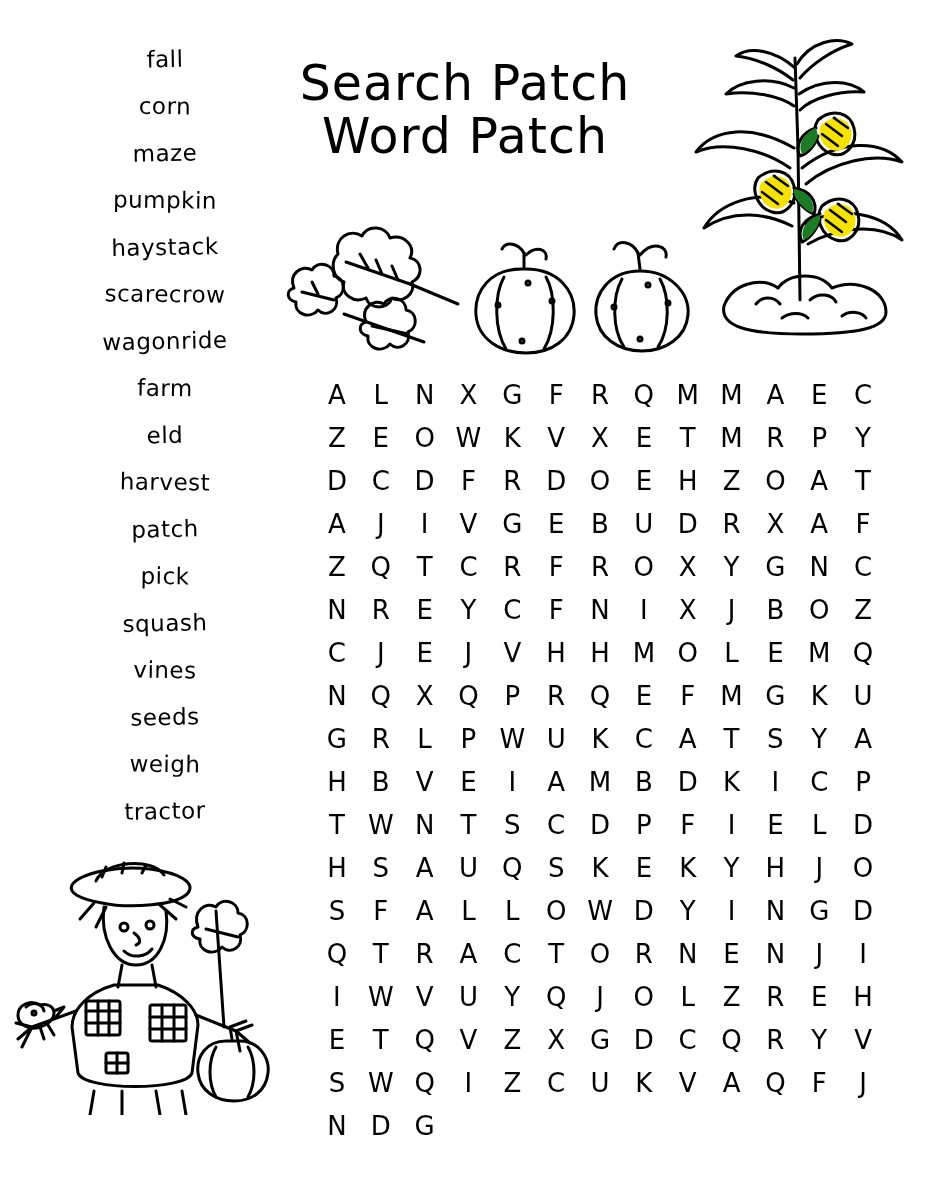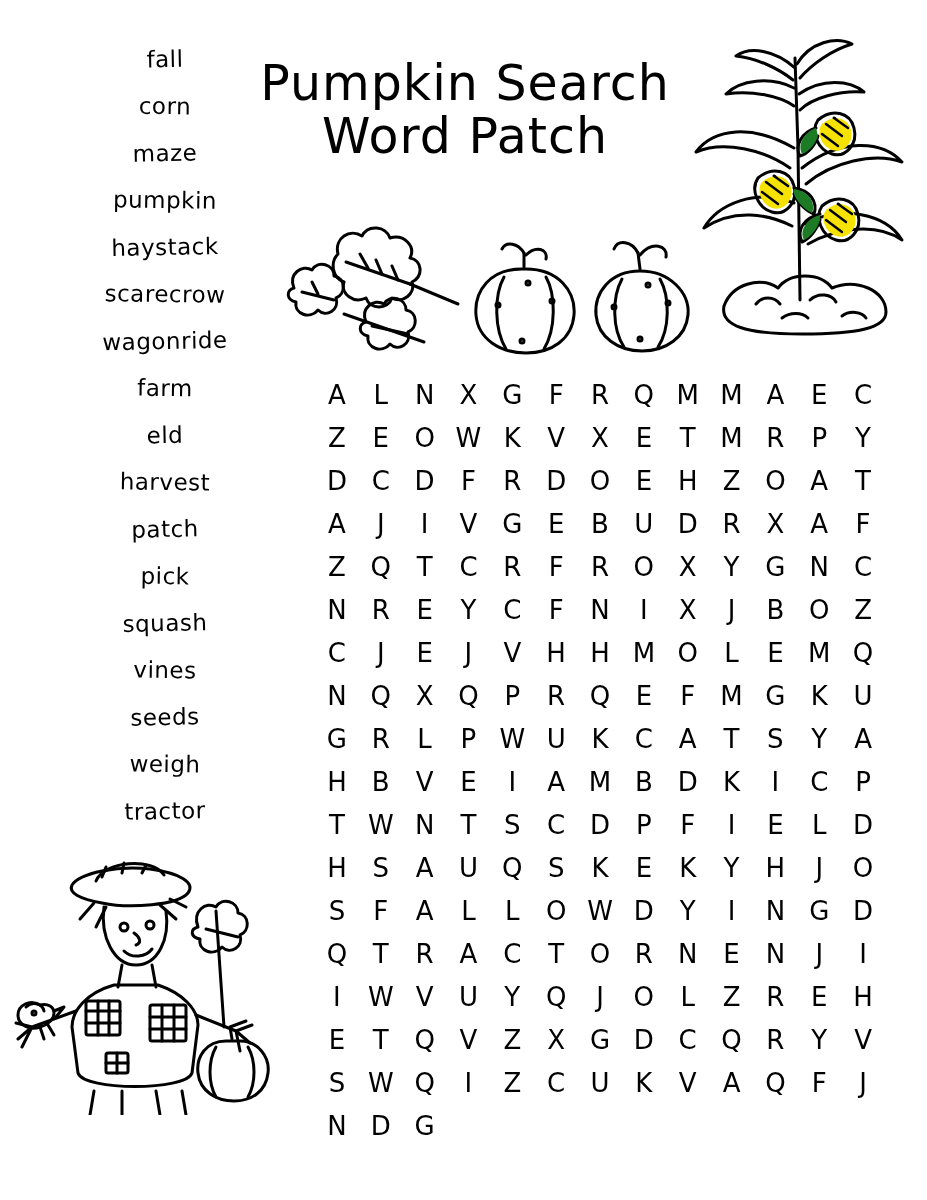--- a/index.html
+++ b/index.html
@@ -79,21 +79,21 @@
   #art-leaves { left: 272px; top: 210px; }
   #art-pumpkins { left: 460px; top: 225px; }
   #art-scarecrow { left: 10px; top: 815px; }
 </style>
 </head>
 <body>
 
 <div class="page">
 
   <div class="title-block">
-    <div class="title-line">Pumpkin Search</div>
+    <div class="title-line">Search Patch</div>
     <div class="title-line">Word Patch</div>
   </div>
 
   <div class="wordlist" id="wordlist">
       <div class="wordlist-item">fall</div>
       <div class="wordlist-item">corn</div>
       <div class="wordlist-item">maze</div>
       <div class="wordlist-item">pumpkin</div>
       <div class="wordlist-item">haystack</div>
       <div class="wordlist-item">scarecrow</div>

